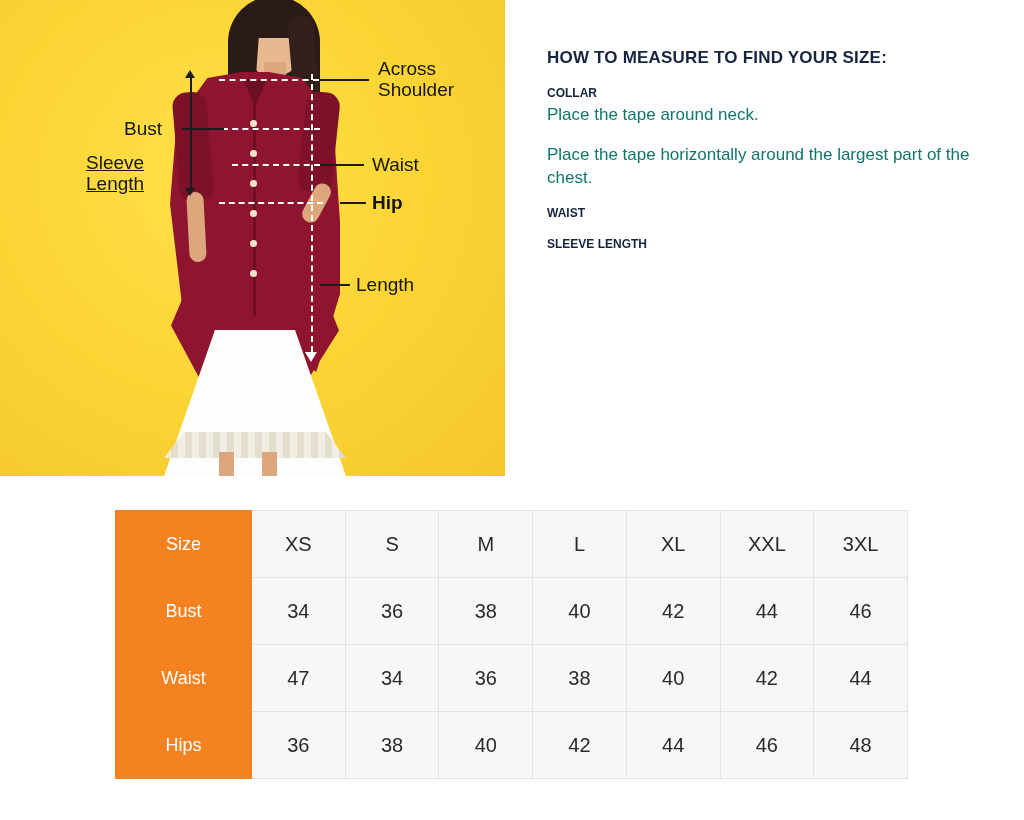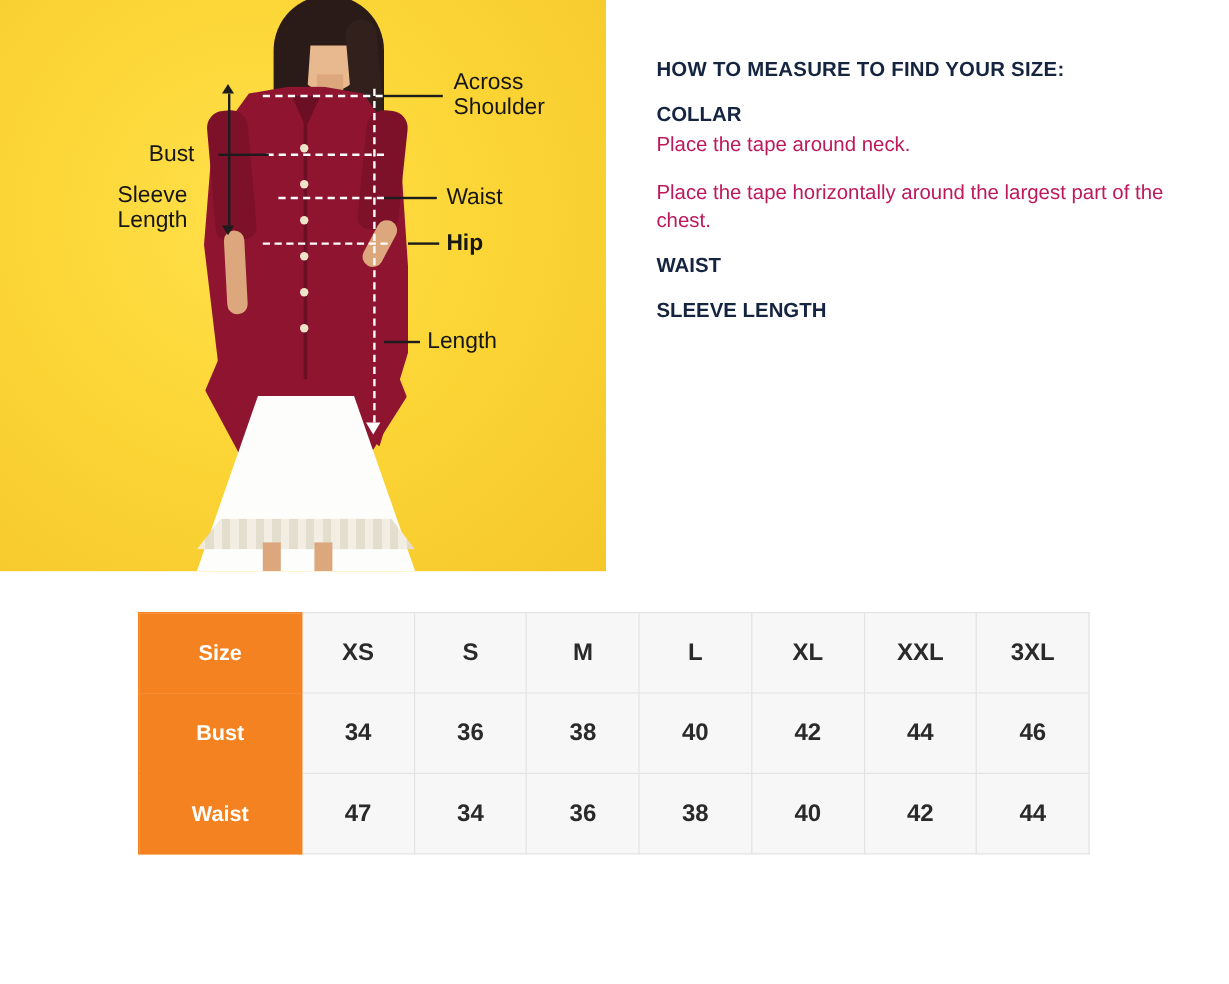--- a/index.html
+++ b/index.html
@@ -271,28 +271,28 @@
     font-size: 17px;
     font-weight: bold;
     color: #15243f;
     letter-spacing: .2px;
     margin: 0 0 18px 0;
   }
   .howto-block {
     margin-bottom: 17px;
   }
   .howto-head {
-    font-size: 17px;
+    font-size: 12px;
     font-weight: bold;
     color: #15243f;
     margin: 0 0 3px 0;
   }
   .howto-body {
     font-size: 17px;
-    color: #be185d;
+    color: #0f766e;
     line-height: 23px;
     margin: 0;
   }
 
   
   .table-wrap {
     position: absolute;
     left: 115px;
     top: 510px;
     width: 793px;
@@ -302,21 +302,21 @@
     width: 793px;
     table-layout: fixed;
   }
   table.size-table td, table.size-table th {
     border: 1px solid #e3e3e3;
     height: 64px;
     text-align: center;
     vertical-align: middle;
     font-size: 20px;
     color: #2a2a2a;
-    font-weight: bold;
+    font-weight: normal;
     background: #f7f7f7;
   }
   table.size-table .rowhead {
     background: #f58220;
     color: #ffffff;
     font-size: 18px;
     width: 133px;
     border-color: #f58220;
   }
 </style>
@@ -361,21 +361,21 @@
         <div class="meas-label" style="left:378px; top:58px;">Across
 Shoulder</div>
 
         <div class="meas-line" style="left:222px; top:128px; width:98px;"></div>
         <div class="lead" style="left:182px; top:128px; width:42px;"></div>
         <div class="meas-label" style="left:124px; top:118px;">Bust</div>
 
         <div class="meas-vline" style="left:190px; top:78px; height:110px;"></div>
         <div class="arrow-head arrow-up" style="left:185px; top:70px;"></div>
         <div class="arrow-head arrow-down" style="left:185px; top:188px;"></div>
-        <div class="meas-label" style="left:98px; top:152px;">Sleeve
+        <div class="meas-label" style="left:86px; top:152px;text-decoration:underline;">Sleeve
 Length</div>
 
         <div class="meas-line" style="left:232px; top:164px; width:88px;"></div>
         <div class="lead" style="left:320px; top:164px; width:44px;"></div>
         <div class="meas-label" style="left:372px; top:154px;">Waist</div>
 
         <div class="meas-line" style="left:219px; top:202px; width:104px;"></div>
         <div class="lead" style="left:340px; top:202px; width:26px;"></div>
         <div class="meas-label" style="left:372px; top:192px;font-weight:bold;">Hip</div>
 
@@ -434,17 +434,27 @@
         <tr>
           <td class="rowhead">Waist</td>
           <td>47</td>
           <td>34</td>
           <td>36</td>
           <td>38</td>
           <td>40</td>
           <td>42</td>
           <td>44</td>
         </tr>
+        <tr>
+          <td class="rowhead">Hips</td>
+          <td>36</td>
+          <td>38</td>
+          <td>40</td>
+          <td>42</td>
+          <td>44</td>
+          <td>46</td>
+          <td>48</td>
+        </tr>
       </tbody>
     </table>
   </div>
 
 </div>
 
 </body></html>

